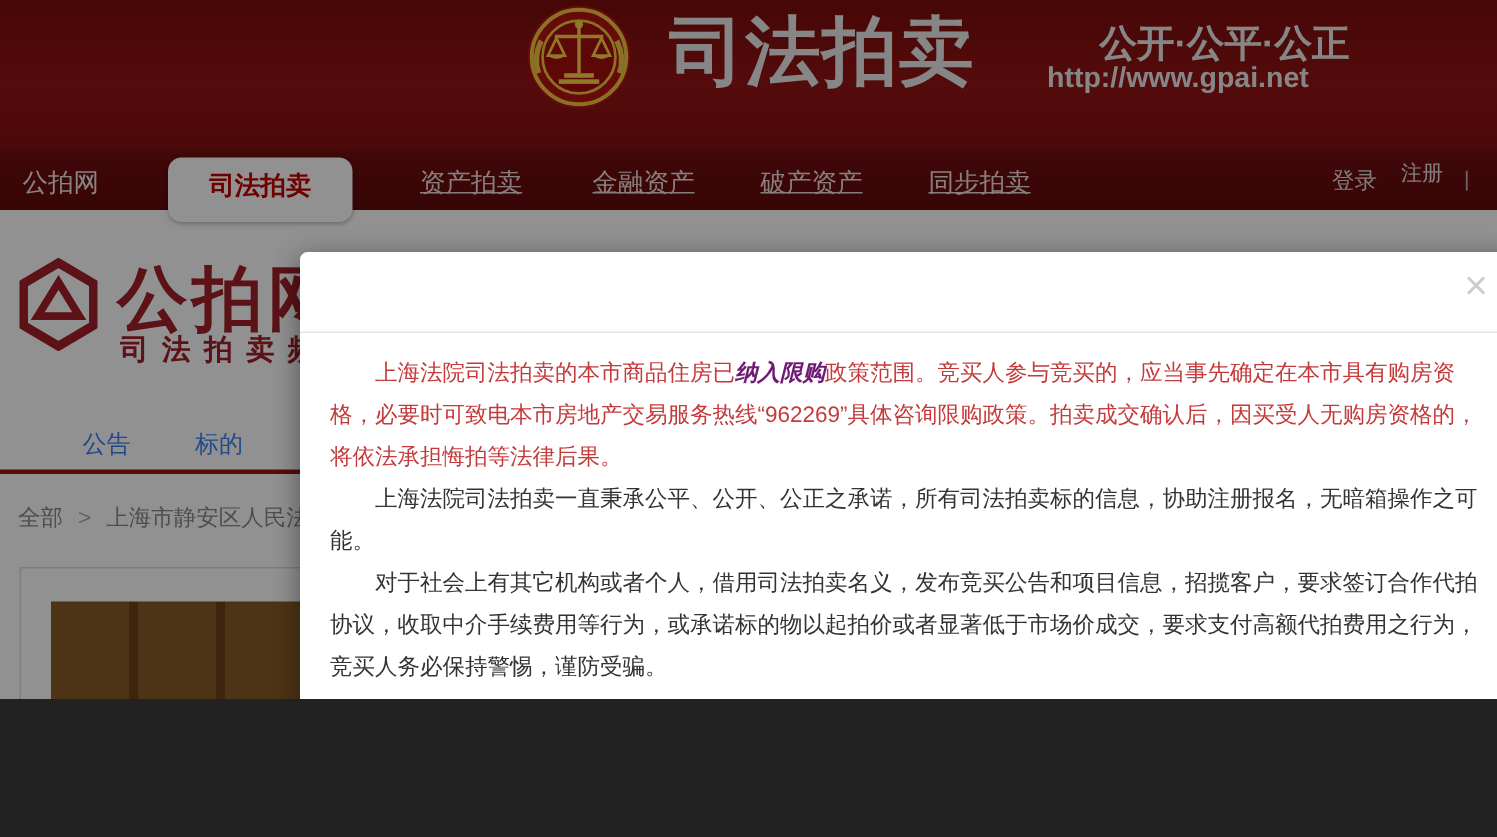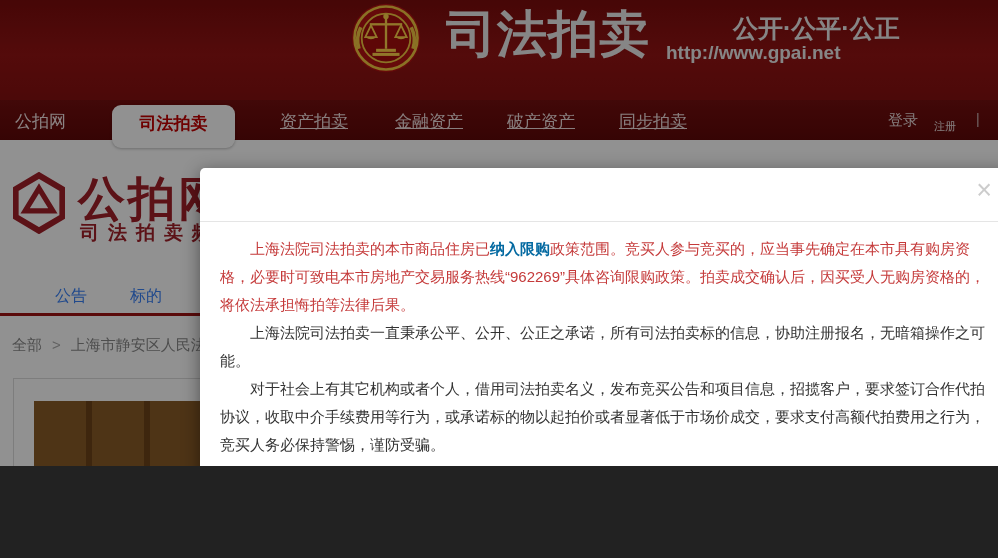--- a/index.html
+++ b/index.html
@@ -6,33 +6,33 @@
   body { font-family:"Liberation Sans","DejaVu Sans",sans-serif; background:#222; }
   .screen { position:relative; width:998px; height:466px; overflow:hidden; background:#fff; }
 
   
   .site-header { position:absolute; left:0; top:0; width:998px; height:100px;
     background:linear-gradient(180deg,#7c0d0d 0%,#941414 55%,#861010 100%); }
   .emblem { position:absolute; left:350px; top:2px; width:72px; height:72px; }
   .brand-title { position:absolute; left:446px; top:6px; font-size:50px; font-weight:bold;
     color:#ececec; letter-spacing:1px; line-height:56px; }
   .brand-slogan { position:absolute; left:697px; top:12px; font-size:25px; font-weight:bold; color:#ececec;margin-left:36px; }
-  .brand-url { position:absolute; left:666px; top:42px; font-size:19px; font-weight:bold; color:#ececec; }
+  .brand-url { position:absolute; left:698px; top:42px; font-size:19px; font-weight:bold; color:#ececec; }
 
   
   .nav { position:absolute; left:0; top:100px; width:998px; height:40px;
     background:linear-gradient(180deg,#741010 0%,#600808 100%); }
   .nav-home { position:absolute; left:15px; top:10px; font-size:17px; color:#f3e6e6; }
   .nav-item { position:absolute; top:10px; font-size:17px; color:#efdede;text-decoration:underline; }
   .nav-tab-active { position:absolute; left:112px; top:5px; width:123px; height:43px;
     background:#fff; border-radius:9px; text-align:center; line-height:37px;
     font-size:17px; font-weight:bold; color:#c30000; z-index:2;
     box-shadow:0 1px 3px rgba(0,0,0,0.25); }
   .nav-login { position:absolute; left:888px; top:11px; font-size:15px; color:#e9dcdc; }
-  .nav-register { position:absolute; left:934px; top:19px; font-size:11px; color:#e9dcdc; }
+  .nav-register { position:absolute; left:934px; top:7px; font-size:14px; color:#e9dcdc; }
   .nav-divider { position:absolute; left:976px; top:11px; font-size:14px; color:#c9b5b5; }
 
   
   .page-body { position:absolute; left:0; top:140px; width:998px; height:418px; background:#fff; }
   .gpai-logo { position:absolute; left:13px; top:32px; width:52px; height:62px; }
   .logo-text { position:absolute; left:78px; top:28px; font-size:47px; font-weight:bold;
     color:#a3212a; letter-spacing:3px; white-space:nowrap; }
   .logo-subtext { position:absolute; left:80px; top:80px; font-size:19px; font-weight:bold;
     color:#a3212a; letter-spacing:9px; white-space:nowrap; }
   .tab-row { position:absolute; left:0; top:140px; width:998px; height:36px;
@@ -61,21 +61,21 @@
     background:rgba(0,0,0,0.43); z-index:10; }
   .modal { position:absolute; left:200px; top:168px; width:810px; height:385px;
     background:#fff; border-radius:5px; box-shadow:0 4px 18px rgba(0,0,0,0.45); z-index:20; }
   .modal-header { position:relative; height:54px; border-bottom:1px solid #e5e5e5; }
   .modal-title { position:absolute; left:20px; top:18px; font-size:16px; color:#333; }
   .modal-close { position:absolute; right:18px; top:8px; font-size:27px; color:#ccc;
     font-weight:normal; cursor:pointer; line-height:28px; }
   .modal-body { padding:13px 20px 0 20px; font-size:15px; line-height:28px; color:#333; }
   .modal-body p { text-indent:2em; }
   .p-red { color:#c53a3a; }
-  .p-red b { color:#0369a1; }
+  .p-red b { color:#701a75;font-style:italic; }
   .modal-footer { position:absolute; left:0; bottom:0; width:100%; height:56px;
     background:#f7f7f7; border-top:1px solid #e5e5e5;
     border-radius:0 0 5px 5px; }
   .confirm-btn { position:absolute; right:27px; top:12px; width:80px; height:31px;
     background:linear-gradient(180deg,#fdfdfd,#e9e9e9); border:1px solid #bdbdbd;
     border-radius:3px; font-size:14px; color:#333; text-align:center; line-height:29px;
     cursor:pointer; box-shadow:0 1px 2px rgba(0,0,0,0.12);
     font-family:"Liberation Sans","DejaVu Sans",sans-serif;padding-left:24px; }
 </style>
 </head>

